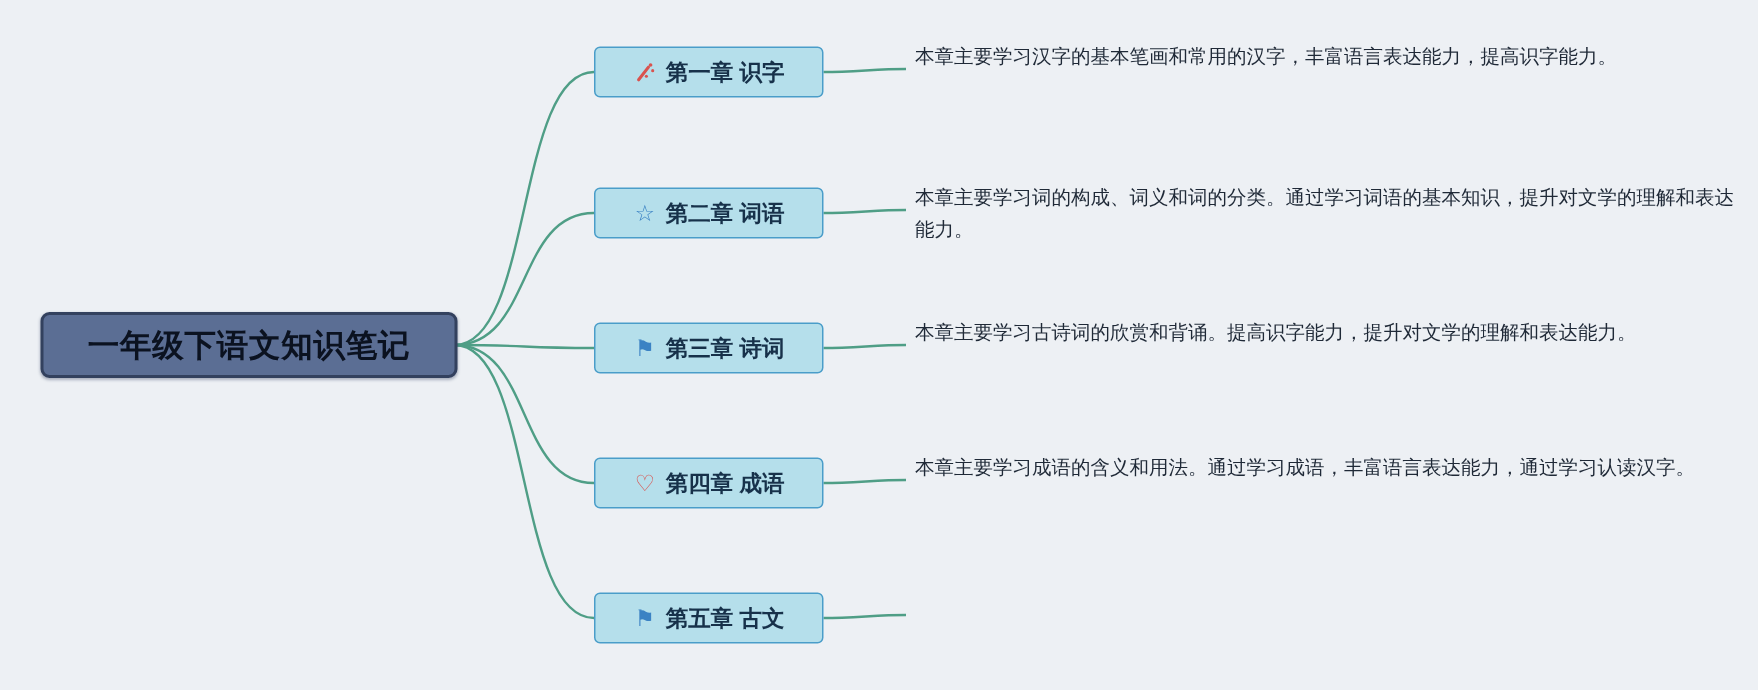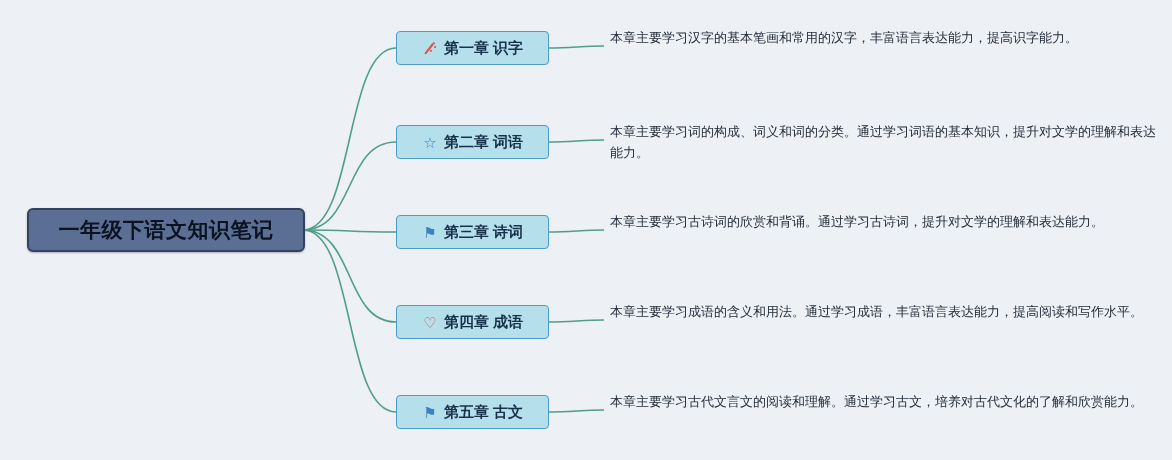--- a/index.html
+++ b/index.html
@@ -120,27 +120,26 @@
   <div class="chapter-node n1">
     <span class="icon blue">☆</span>
     <span>第二章 词语</span>
   </div>
   <div class="desc d1">本章主要学习词的构成、词义和词的分类。通过学习词语的基本知识，提升对文学的理解和表达能力。</div>
 
   <div class="chapter-node n2">
     <span class="icon blue">⚑</span>
     <span>第三章 诗词</span>
   </div>
-  <div class="desc d2">本章主要学习古诗词的欣赏和背诵。通过学习古诗词，提升对文学的理解和表达能力。</div>
+  <div class="desc d2">本章主要学习古诗词的欣赏和背诵。提高识字能力，提升对文学的理解和表达能力。</div>
 
   <div class="chapter-node n3">
     <span class="icon red">♡</span>
     <span>第四章 成语</span>
   </div>
-  <div class="desc d3">本章主要学习成语的含义和用法。通过学习成语，丰富语言表达能力，提高阅读和写作水平。</div>
+  <div class="desc d3">本章主要学习成语的含义和用法。通过学习成语，丰富语言表达能力，通过学习认读汉字。</div>
 
   <div class="chapter-node n4">
     <span class="icon blue">⚑</span>
     <span>第五章 古文</span>
   </div>
-  <div class="desc d4">本章主要学习古代文言文的阅读和理解。通过学习古文，培养对古代文化的了解和欣赏能力。</div>
 
 </div>
 
 </body></html>

